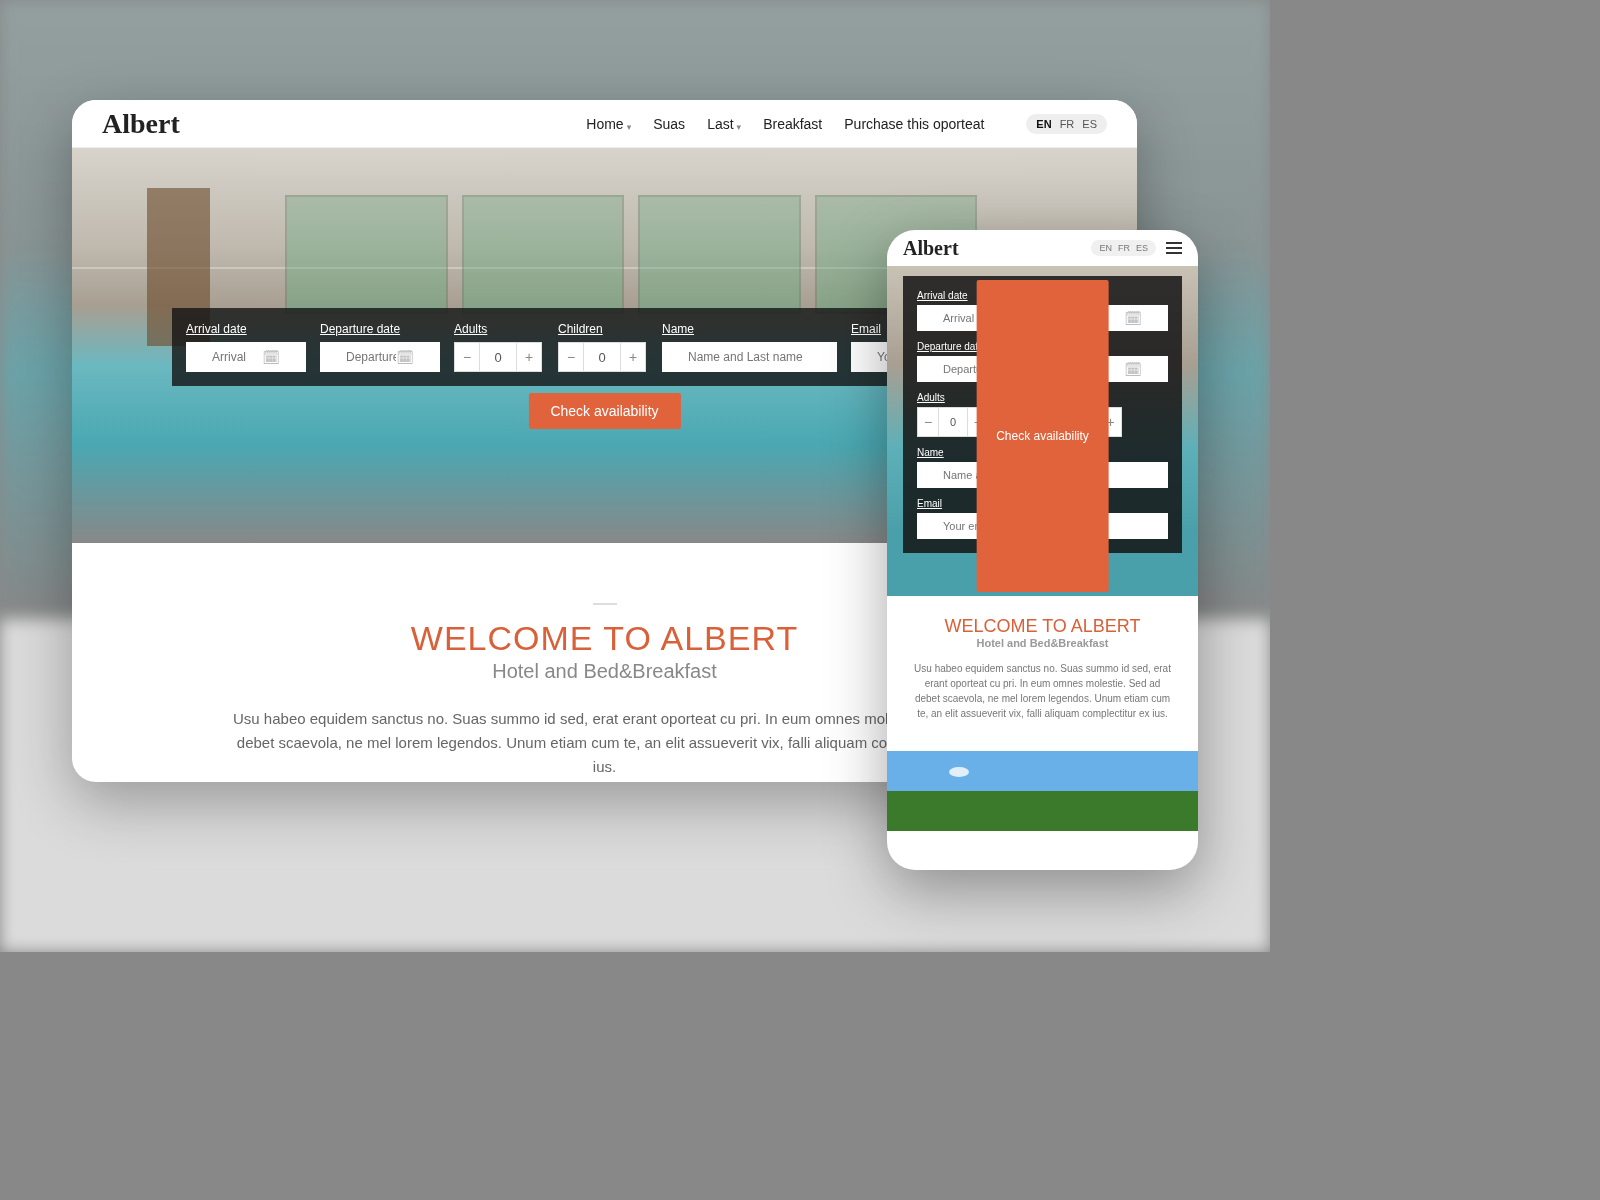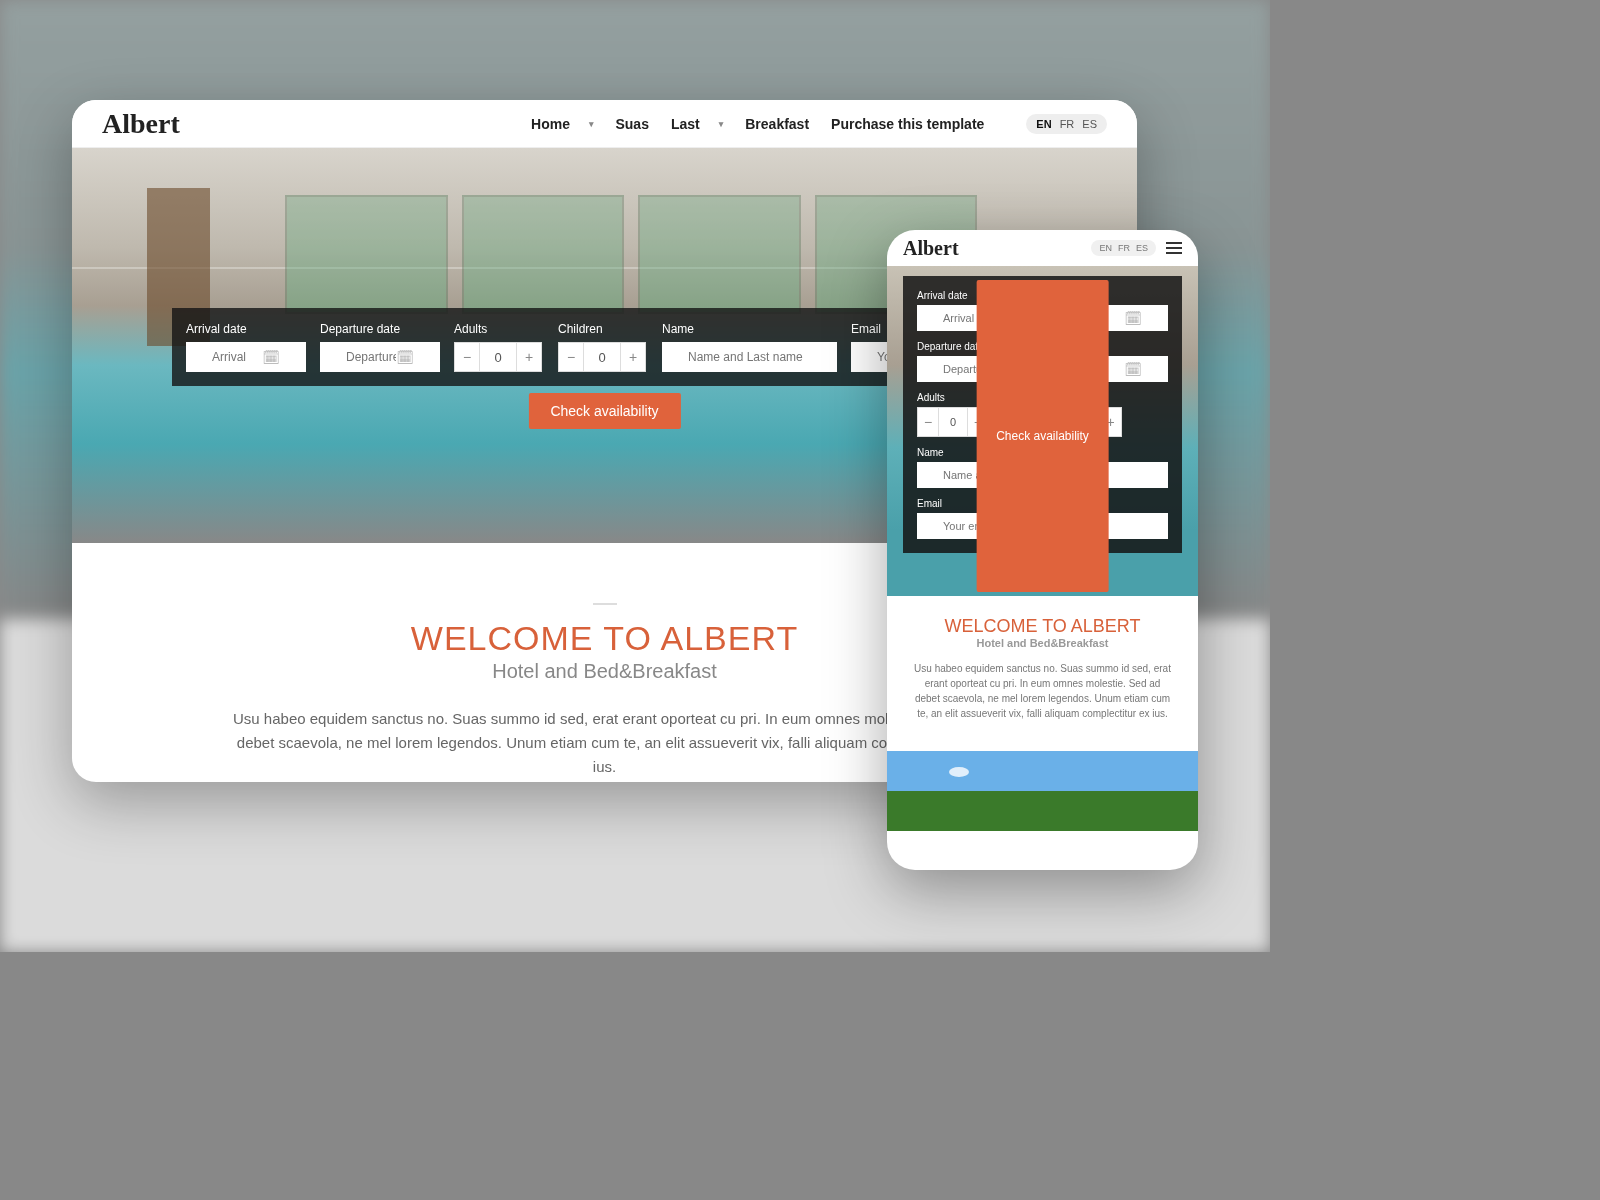--- a/index.html
+++ b/index.html
@@ -11,35 +11,35 @@
 .bg-blur .bg-bot { height:35%; background:#fff; display:flex; flex-direction:column; align-items:center; padding-top:20px;}
 .bg-blur .bg-bot .t1 { color:#d66a4a; font-size:32px; filter:blur(2px);}
 .bg-blur .bg-bot .t2 { color:#888; font-size:20px; filter:blur(2px);}
 .bg-blur .bg-bot .t3 { color:#555; font-size:14px; margin-top:30px; width:70%; text-align:center; filter:blur(2px);}
 
 
 .desktop { position:absolute; left:72px; top:100px; width:1065px; height:682px; background:#fff; border-radius:24px; overflow:hidden; box-shadow:0 20px 60px rgba(0,0,0,0.3);}
 .d-header { height:48px; background:#fff; display:flex; align-items:center; padding:0 30px; border-bottom:1px solid #eee;}
 .logo { font-family:'Brush Script MT',cursive; font-size:28px; color:#222; font-weight:bold;}
 .nav { margin-left:auto; display:flex; gap:22px; align-items:center;}
-.nav-item { color:#222; font-size:14px; cursor:pointer; display:flex; align-items:center; gap:19px;font-weight:bold;}
+.nav-item { color:#222; font-size:14px; cursor:pointer; display:flex; align-items:flex-end; gap:3px;}
 .chev { font-size:9px; color:#888;}
 .lang-pill { background:#eee; border-radius:14px; padding:4px 10px; display:flex; gap:8px; font-size:11px; margin-left:20px;}
 .lang-pill span { cursor:pointer; color:#555;}
 .lang-pill .active { color:#111; font-weight:600;}
 
 .hero { height:395px; position:relative; background:linear-gradient(180deg,#d8d4cc 0%,#bfb9ae 25%,#a89f92 40%,#6bb8c0 55%,#4aa8b2 75%,#888 100%); }
 .hero::before { content:''; position:absolute; top:30%; left:0; right:0; height:2px; background:rgba(255,255,255,0.3);}
 .hero-windows { position:absolute; top:12%; left:20%; right:15%; height:30%; display:flex; gap:2%;}
 .hero-windows div { flex:1; background:linear-gradient(#7a8,#5a7); opacity:0.4; border:2px solid rgba(80,70,60,0.5);}
 .hero-door { position:absolute; top:10%; left:7%; width:6%; height:40%; background:#6b4a2a; opacity:0.6;}
 
 .search-bar { position:absolute; top:160px; left:100px; right:-20px; background:rgba(20,20,20,0.8); padding:14px; display:flex; gap:14px;}
 .field { display:flex; flex-direction:column; gap:6px;}
-.field label { color:#fff; font-size:12px; font-weight:500;}
+.field label { color:#fff; font-size:12px; font-weight:500;text-decoration:underline;}
 .input-wrap { background:#fff; height:30px; display:flex; align-items:center; padding:0 26px; position:relative;}
 .input-wrap input { border:none; outline:none; font-size:12px; color:#888; width:100%;}
 .cal-icon { color:#aaa; font-size:14px;}
 .stepper { display:flex; height:30px;}
 .stepper button { width:26px; background:#fff; border:1px solid #ddd; color:#888; cursor:pointer; font-size:14px;}
 .stepper .val { width:36px; background:#fff; border-top:1px solid #ddd; border-bottom:1px solid #ddd; display:flex; align-items:center; justify-content:center; font-size:13px; color:#555;}
 .f-arrival,.f-departure { width:120px;}
 .f-adults,.f-children { width:90px;}
 .f-name { width:175px;}
 .f-email { width:130px;}
@@ -101,21 +101,21 @@
           <span>Suas</span>
         </div>
       <div class="nav-item">
           <span>Last</span>
           <span class="chev">▾</span>
         </div>
       <div class="nav-item">
           <span>Breakfast</span>
         </div>
       <div class="nav-item">
-          <span>Purchase this template</span>
+          <span>Purchase this oporteat</span>
         </div>
       <div class="lang-pill">
         <span class="active">EN</span>
         <span>FR</span>
         <span>ES</span>
       </div>
     </nav>
   </div>
 
   <div class="hero">

